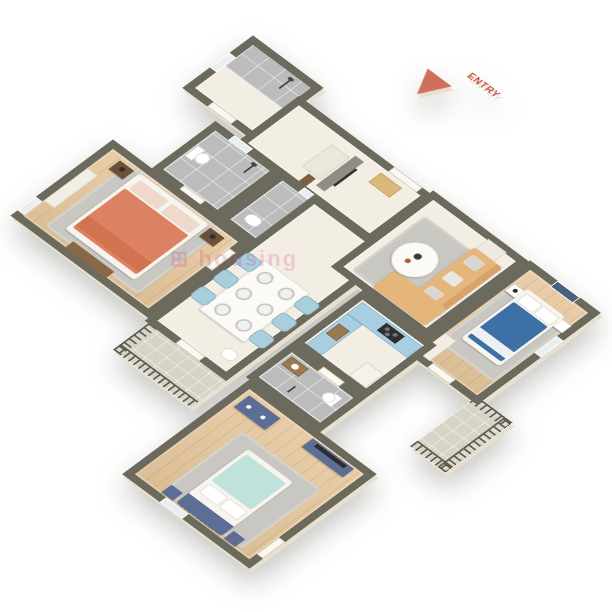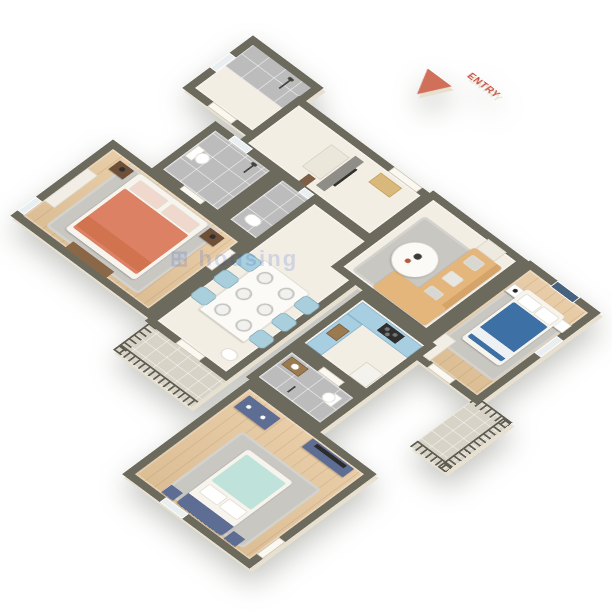--- a/index.html
+++ b/index.html
@@ -32,21 +32,21 @@
   .window{position:absolute;background:#e9eff1;border:1px solid #ffffff;box-sizing:border-box;}
   .rail-h{position:absolute;height:9px;border-top:2px solid #5f5d52;
           background:repeating-linear-gradient(90deg,#5f5d52 0 2px,rgba(0,0,0,0) 2px 7px);}
   .rail-v{position:absolute;width:9px;border-left:2px solid #5f5d52;
           background:repeating-linear-gradient(0deg,#5f5d52 0 2px,rgba(0,0,0,0) 2px 7px);}
   .navy{background:#5d6d94;}
   .arrow{position:absolute;width:0;height:0;border-left:17px solid transparent;
          border-right:17px solid transparent;border-top:32px solid #d1705a;}
   .entry-label{position:absolute;font-size:11px;font-weight:bold;color:#c44f3c;letter-spacing:1px;}
   .watermark{position:absolute;left:170px;top:246px;width:220px;font-size:22px;font-weight:bold;
-             color:#1d4ed8;opacity:.16;letter-spacing:2px;}
+             color:#be185d;opacity:.16;letter-spacing:2px;}
 </style>
 </head>
 <body>
 
 <div class="scene">
   <div class="iso-wrap">
     <div class="plan">
 
       <div class="balc" style="left:210px;top:352px;width:110px;height:56px;">
         <div class="rail-h" style="left:0;bottom:0;width:110px;"></div>

